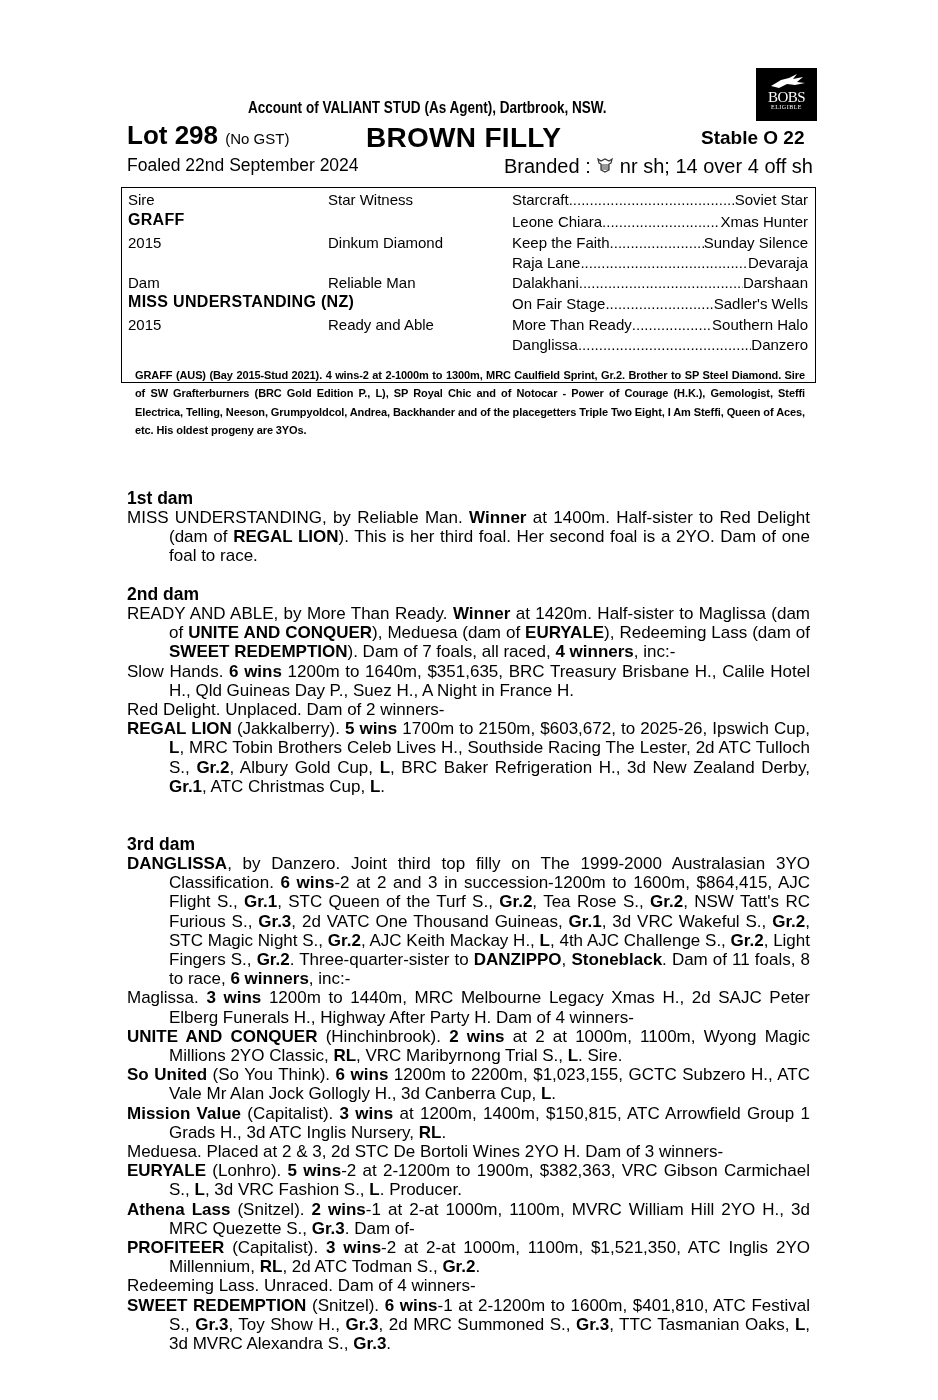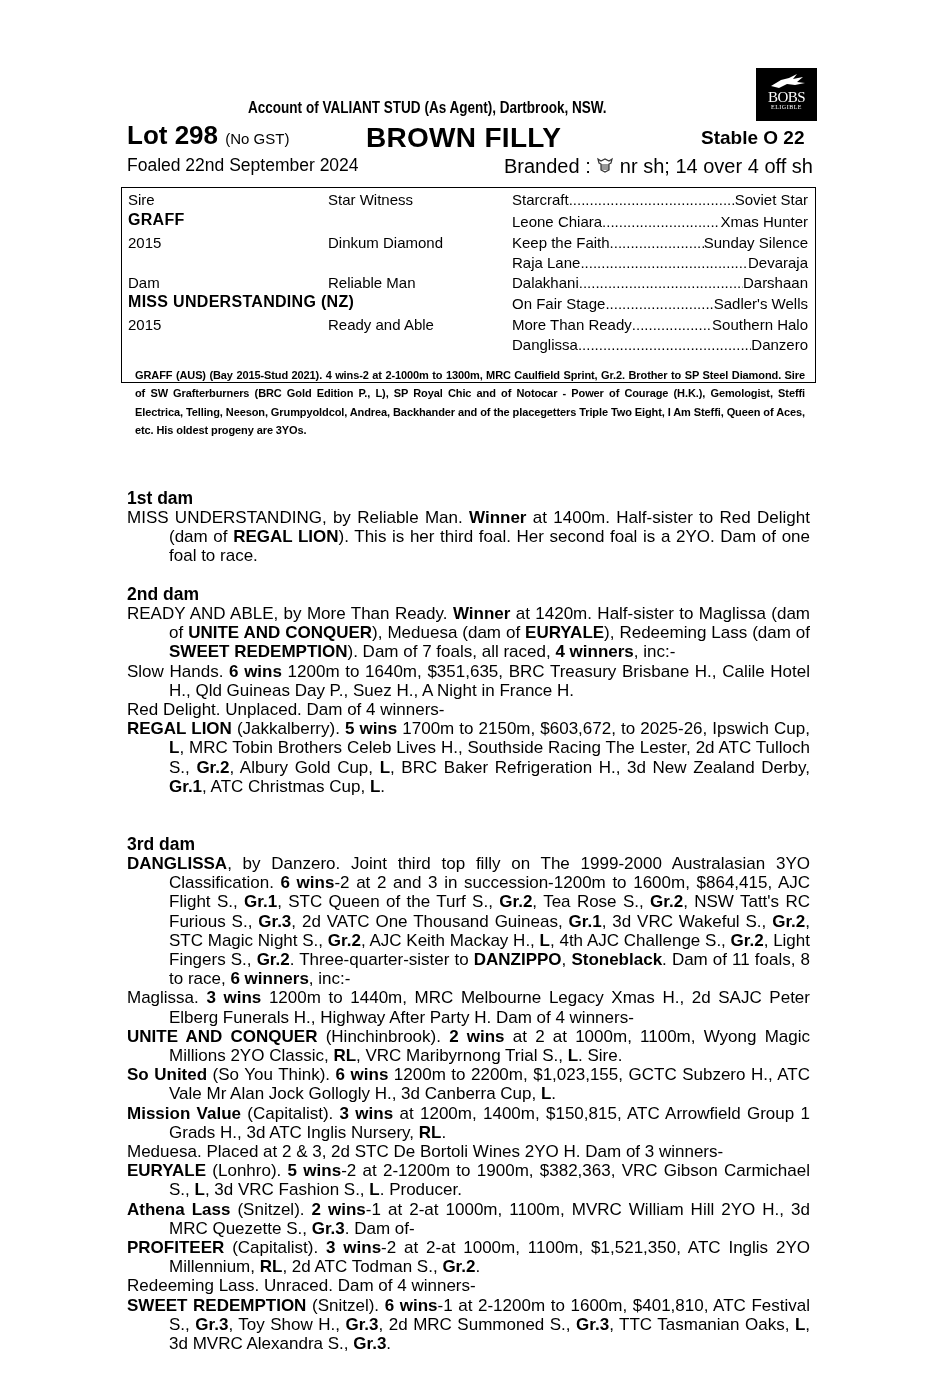--- a/index.html
+++ b/index.html
@@ -124,21 +124,21 @@
 
   <div class="sec" style="top:488px">
     <h3>1st dam</h3>
     <p class="p0"><span>MISS UNDERSTANDING, by Reliable Man. </span><b>Winner</b><span> at 1400m. Half-sister to Red Delight (dam of </span><b>REGAL LION</b><span>). This is her third foal. Her second foal is a 2YO. Dam of one foal to race.</span></p>
   </div>
 
   <div class="sec" style="top:584px">
     <h3>2nd dam</h3>
     <p class="p0"><span>READY AND ABLE, by More Than Ready. </span><b>Winner</b><span> at 1420m. Half-sister to Maglissa (dam of </span><b>UNITE AND CONQUER</b><span>), Meduesa (dam of </span><b>EURYALE</b><span>), Redeeming Lass (dam of </span><b>SWEET REDEMPTION</b><span>). Dam of 7 foals, all raced, </span><b>4 winners</b><span>, inc:-</span></p>
     <p class="p1"><span>Slow Hands. </span><b>6 wins</b><span> 1200m to 1640m, $351,635, BRC Treasury Brisbane H., Calile Hotel H., Qld Guineas Day P., Suez H., A Night in France H.</span></p>
-    <p class="p1">Red Delight. Unplaced. Dam of 4 winners-</p>
+    <p class="p1">Red Delight. Unplaced. Dam of 2 winners-</p>
     <p class="p2"><b>REGAL LION</b><span> (Jakkalberry). </span><b>5 wins</b><span> 1700m to 2150m, $603,672, to 2025-26, Ipswich Cup, </span><b>L</b><span>, MRC Tobin Brothers Celeb Lives H., Southside Racing The Lester, 2d ATC Tulloch S., </span><b>Gr.2</b><span>, Albury Gold Cup, </span><b>L</b><span>, BRC Baker Refrigeration H., 3d New Zealand Derby, </span><b>Gr.1</b><span>, ATC Christmas Cup, </span><b>L</b><span>.</span></p>
   </div>
 
   <div class="sec" style="top:834px">
     <h3>3rd dam</h3>
     <p class="p0"><b>DANGLISSA</b><span>, by Danzero. Joint third top filly on The 1999-2000 Australasian 3YO Classification. </span><b>6 wins</b><span>-2 at 2 and 3 in succession-1200m to 1600m, $864,415, AJC Flight S., </span><b>Gr.1</b><span>, STC Queen of the Turf S., </span><b>Gr.2</b><span>, Tea Rose S., </span><b>Gr.2</b><span>, NSW Tatt's RC Furious S., </span><b>Gr.3</b><span>, 2d VATC One Thousand Guineas, </span><b>Gr.1</b><span>, 3d VRC Wakeful S., </span><b>Gr.2</b><span>, STC Magic Night S., </span><b>Gr.2</b><span>, AJC Keith Mackay H., </span><b>L</b><span>, 4th AJC Challenge S., </span><b>Gr.2</b><span>, Light Fingers S., </span><b>Gr.2</b><span>. Three-quarter-sister to </span><b>DANZIPPO</b><span>, </span><b>Stoneblack</b><span>. Dam of 11 foals, 8 to race, </span><b>6 winners</b><span>, inc:-</span></p>
     <p class="p1"><span>Maglissa. </span><b>3 wins</b><span> 1200m to 1440m, MRC Melbourne Legacy Xmas H., 2d SAJC Peter Elberg Funerals H., Highway After Party H. Dam of 4 winners-</span></p>
     <p class="p2"><b>UNITE AND CONQUER</b><span> (Hinchinbrook). </span><b>2 wins</b><span> at 2 at 1000m, 1100m, Wyong Magic Millions 2YO Classic, </span><b>RL</b><span>, VRC Maribyrnong Trial S., </span><b>L</b><span>. Sire.</span></p>
     <p class="p2"><b>So United</b><span> (So You Think). </span><b>6 wins</b><span> 1200m to 2200m, $1,023,155, GCTC Subzero H., ATC Vale Mr Alan Jock Gollogly H., 3d Canberra Cup, </span><b>L</b><span>.</span></p>
     <p class="p2"><b>Mission Value</b><span> (Capitalist). </span><b>3 wins</b><span> at 1200m, 1400m, $150,815, ATC Arrowfield Group 1 Grads H., 3d ATC Inglis Nursery, </span><b>RL</b><span>.</span></p>

